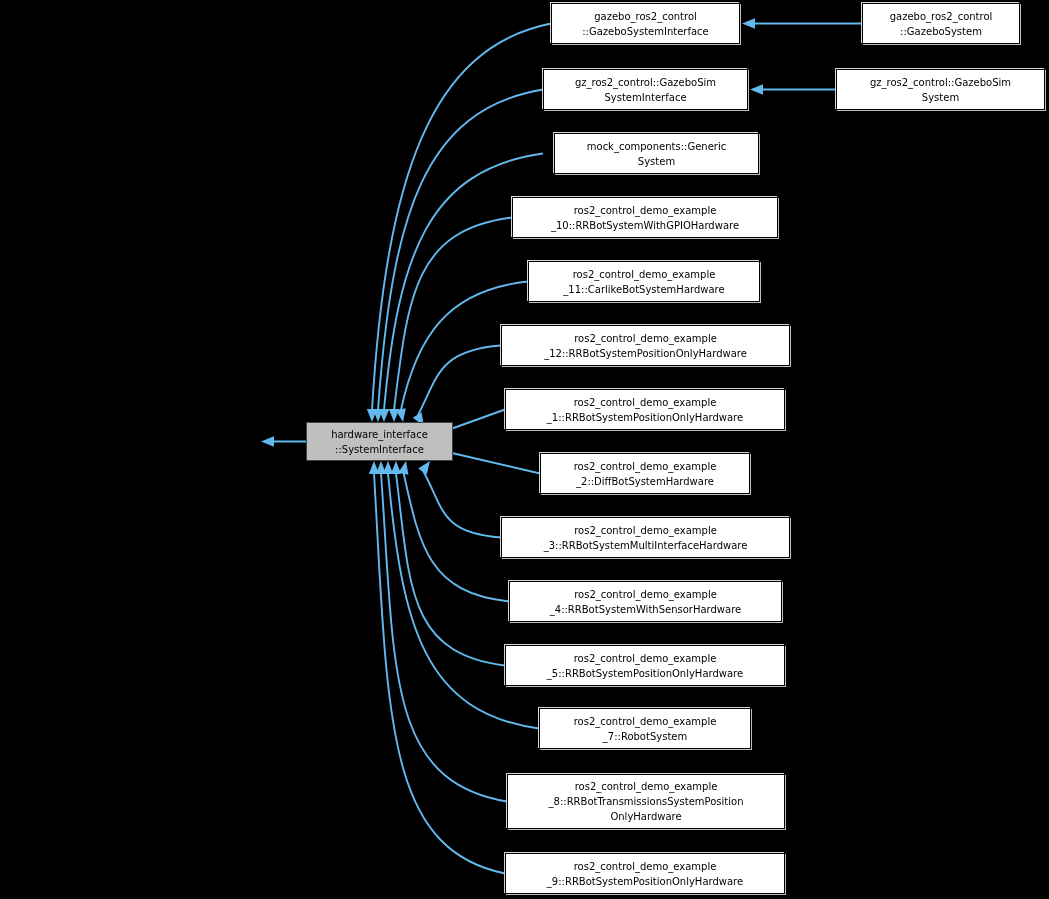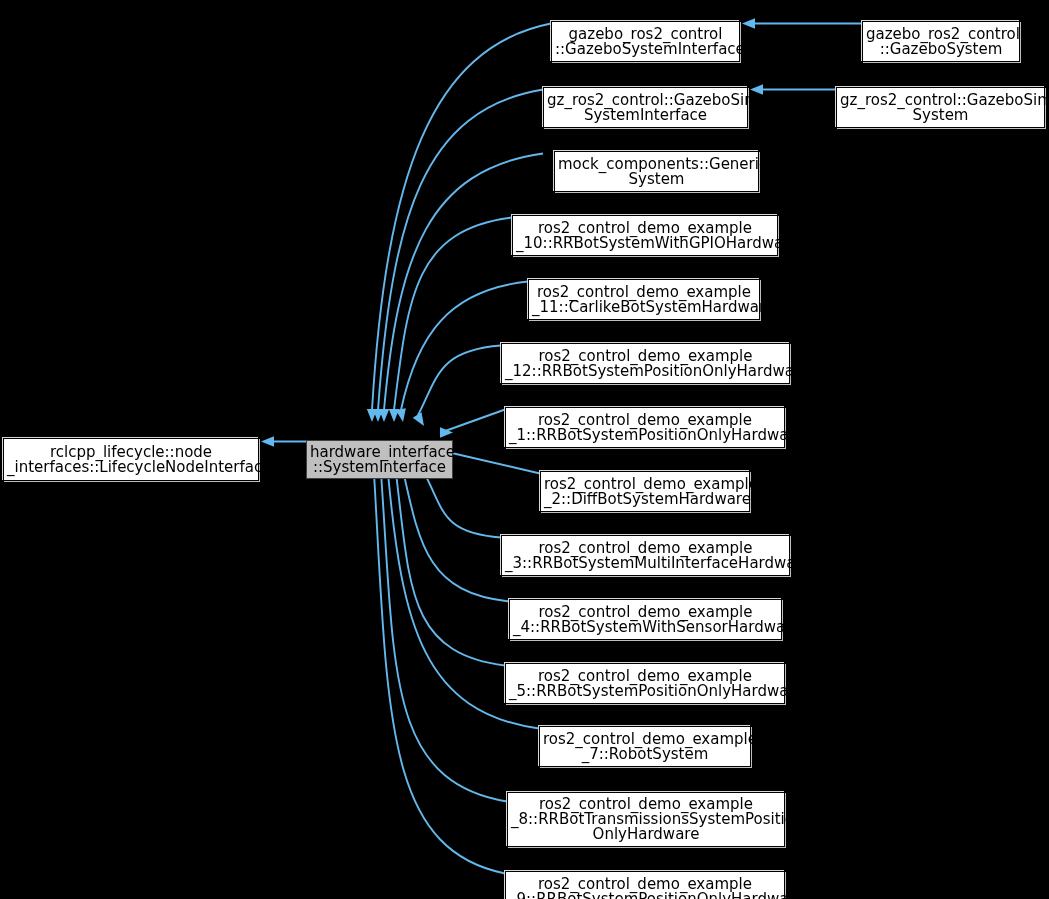--- a/index.html
+++ b/index.html
@@ -22,29 +22,28 @@
     width: 1049px;
     height: 899px;
     pointer-events: none;
   }
   .node {
     position: absolute;
     box-sizing: border-box;
     border: 1px solid #000000;
     background: #ffffff;
     color: #000000;
-    font-size: 15px;
+    font-size: 10px;
     line-height: 15px;
     text-align: center;
     display: flex;
     align-items: center;
     justify-content: center;
     padding: 1px 3px;
     box-shadow: 1px 1px 0 0 #bfbfbf, -1px -1px 0 0 #d6d6d6;
-    margin-top: 18px;
   }
   .node.root {
     background: #bfbfbf;
     border: 1px solid #404040;
     box-shadow: none;
   }
   .node .label {
     white-space: pre-line;
     display: block;
     width: 100%;
@@ -83,24 +82,20 @@
       <polygon points="406,461 408.44630908626385,474.78606440774394 398.26383457436765,472.6701218719965" fill="#63b8ee"></polygon>
       <path d="M 505 665.5 C 407.74 653.23, 410 587.79, 396 473" stroke="#63b8ee" stroke-width="1.9" fill="none"></path>
       <polygon points="396,461 401.2,474 390.8,474" fill="#63b8ee"></polygon>
       <path d="M 539 728.5 C 424.1 712.45, 402 626.85, 388 473" stroke="#63b8ee" stroke-width="1.9" fill="none"></path>
       <polygon points="388,461 393.2,474 382.8,474" fill="#63b8ee"></polygon>
       <path d="M 507 801.5 C 387 781.07, 395 672.11, 381 473" stroke="#63b8ee" stroke-width="1.9" fill="none"></path>
       <polygon points="381,461 386.2,474 375.8,474" fill="#63b8ee"></polygon>
       <path d="M 505 873.5 C 385 848.75, 388 716.75, 374 473" stroke="#63b8ee" stroke-width="1.9" fill="none"></path>
       <polygon points="374,461 379.2,474 368.8,474" fill="#63b8ee"></polygon>
     </svg>
-<div class="node" style="left: 3px; top: 420px; width: 256px; height: 43px;">
-      <span class="label">rclcpp_lifecycle::node
-_interfaces::LifecycleNodeInterface</span>
-    </div>
     <div class="node root" style="left: 306px; top: 422px; width: 147px; height: 39px;">
       <span class="label">hardware_interface
 ::SystemInterface</span>
     </div>
     <div class="node" style="left: 551px; top: 3px; width: 189px; height: 41px;">
       <span class="label">gazebo_ros2_control
 ::GazeboSystemInterface</span>
     </div>
     <div class="node" style="left: 543px; top: 69px; width: 205px; height: 41px;">
       <span class="label">gz_ros2_control::GazeboSim

